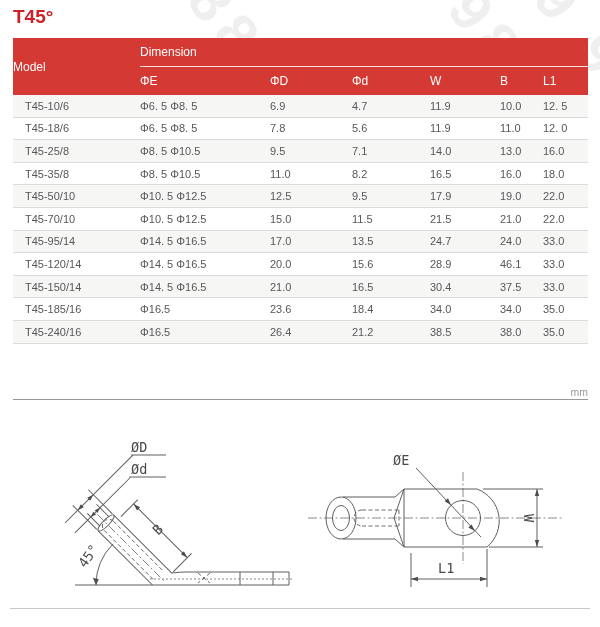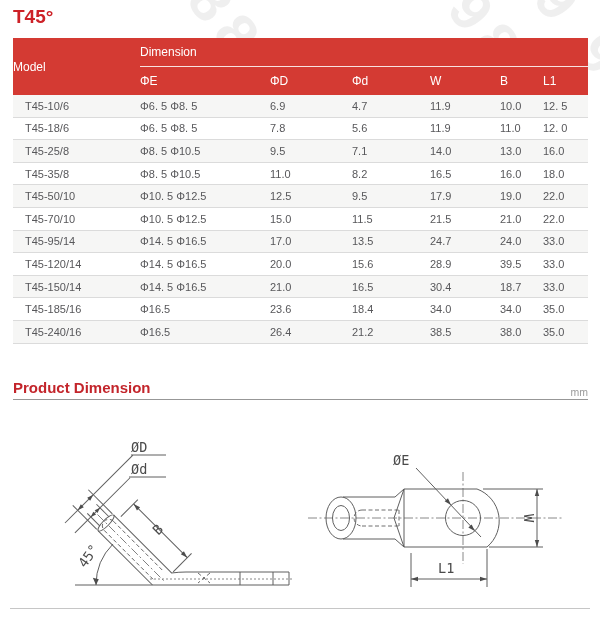--- a/index.html
+++ b/index.html
@@ -137,30 +137,30 @@
           <td>24.7</td>
           <td>24.0</td>
           <td>33.0</td>
         </tr>
         <tr>
           <td>T45-120/14</td>
           <td>Φ14. 5 Φ16.5</td>
           <td>20.0</td>
           <td>15.6</td>
           <td>28.9</td>
-          <td>39.5</td>
+          <td>46.1</td>
           <td>33.0</td>
         </tr>
         <tr>
           <td>T45-150/14</td>
           <td>Φ14. 5 Φ16.5</td>
           <td>21.0</td>
           <td>16.5</td>
           <td>30.4</td>
-          <td>18.7</td>
+          <td>37.5</td>
           <td>33.0</td>
         </tr>
         <tr>
           <td>T45-185/16</td>
           <td>Φ16.5</td>
           <td>23.6</td>
           <td>18.4</td>
           <td>34.0</td>
           <td>34.0</td>
           <td>35.0</td>
@@ -170,21 +170,20 @@
           <td>Φ16.5</td>
           <td>26.4</td>
           <td>21.2</td>
           <td>38.5</td>
           <td>38.0</td>
           <td>35.0</td>
         </tr>
       </tbody>
   </table>
 
-  <div class="section-title">Product Dimension</div>
   <div class="unit-label">mm</div>
   <div class="divider-dark"></div>
 
   <svg style="left:30px;top:422px" width="280" height="185" viewBox="0 0 280 185">
 
     <g transform="rotate(45 76 101)">
       <line class="ln" x1="76" y1="90" x2="158" y2="90"></line>
       <line class="ln" x1="76" y1="112" x2="152.7" y2="112"></line>
       <ellipse class="ln" cx="76" cy="101" rx="3.2" ry="11"></ellipse>
       <line class="hid" x1="80" y1="94.5" x2="150" y2="94.5"></line>

